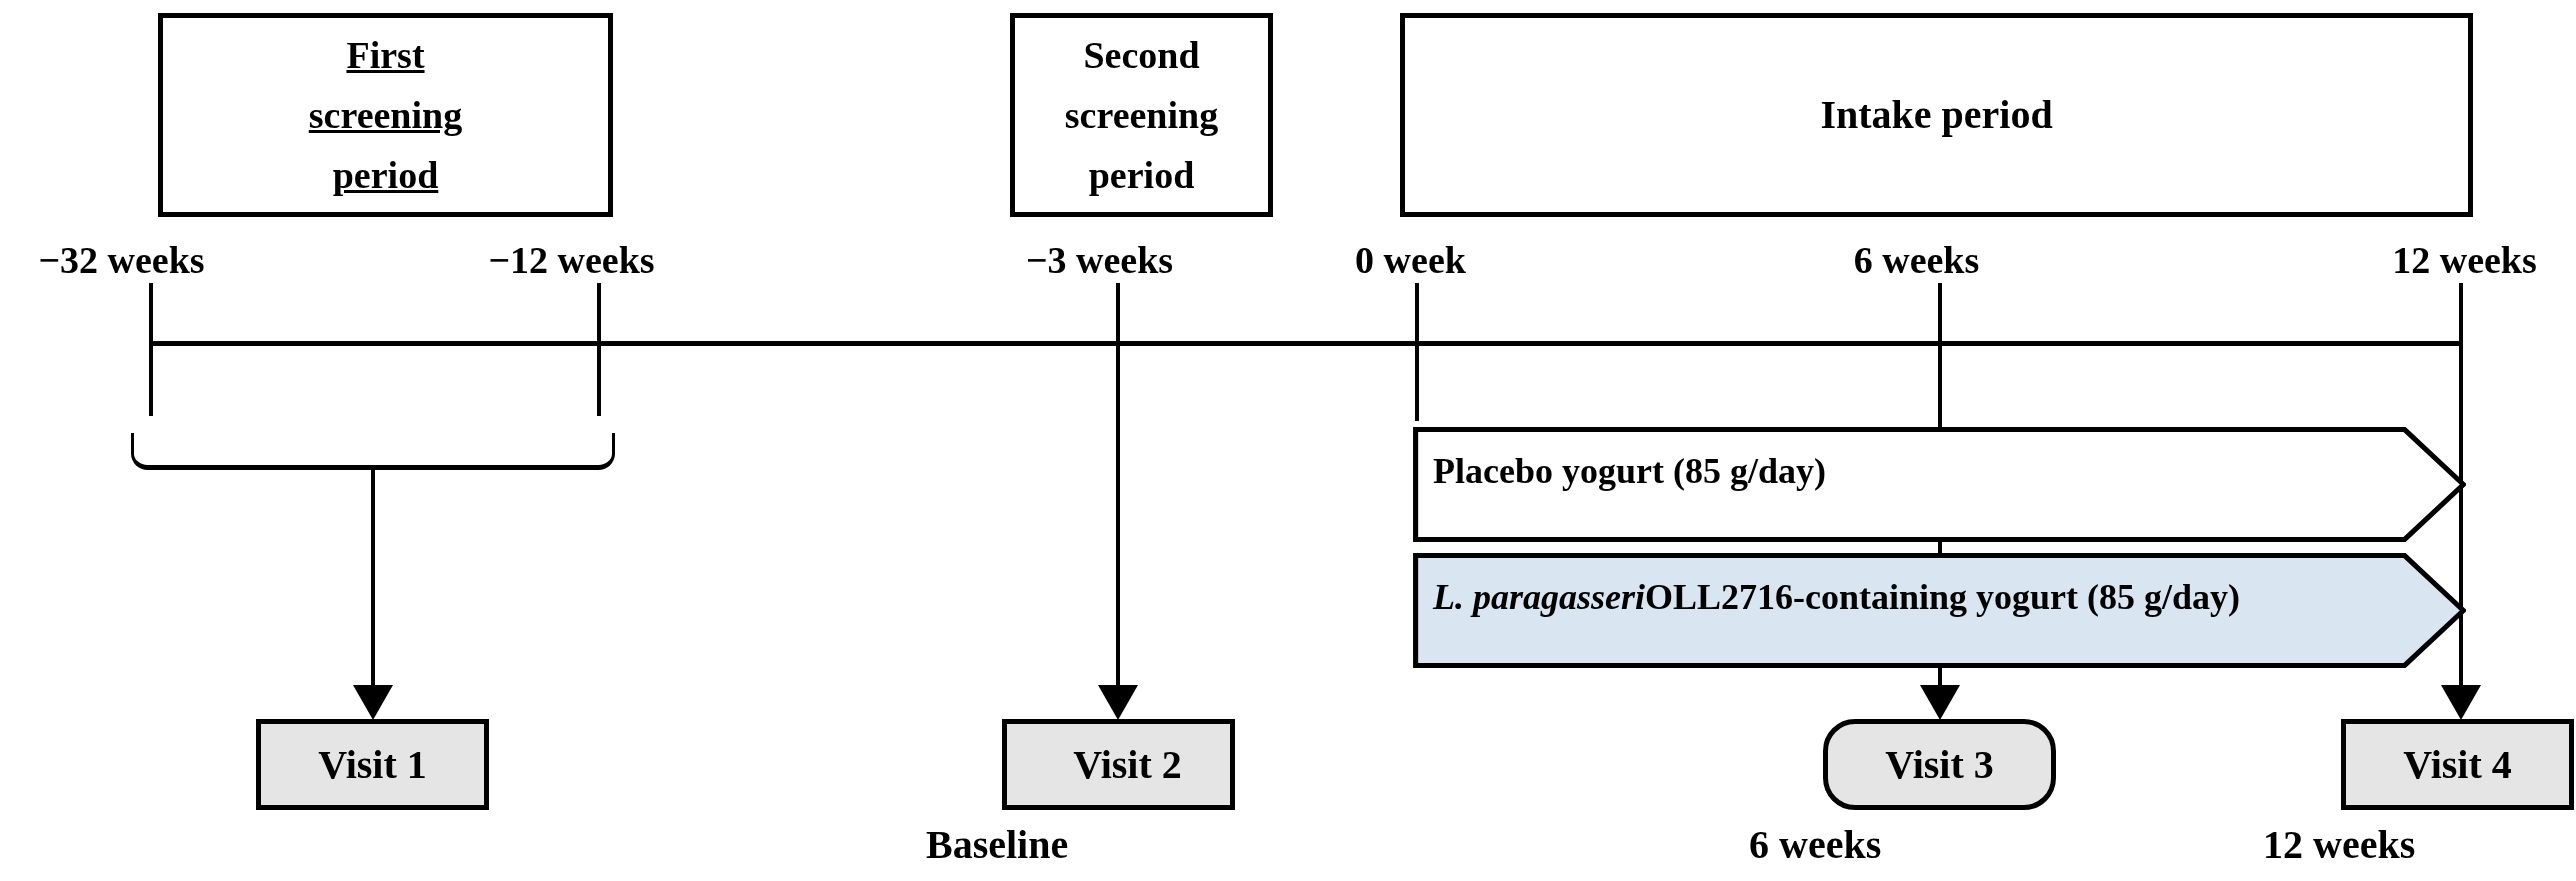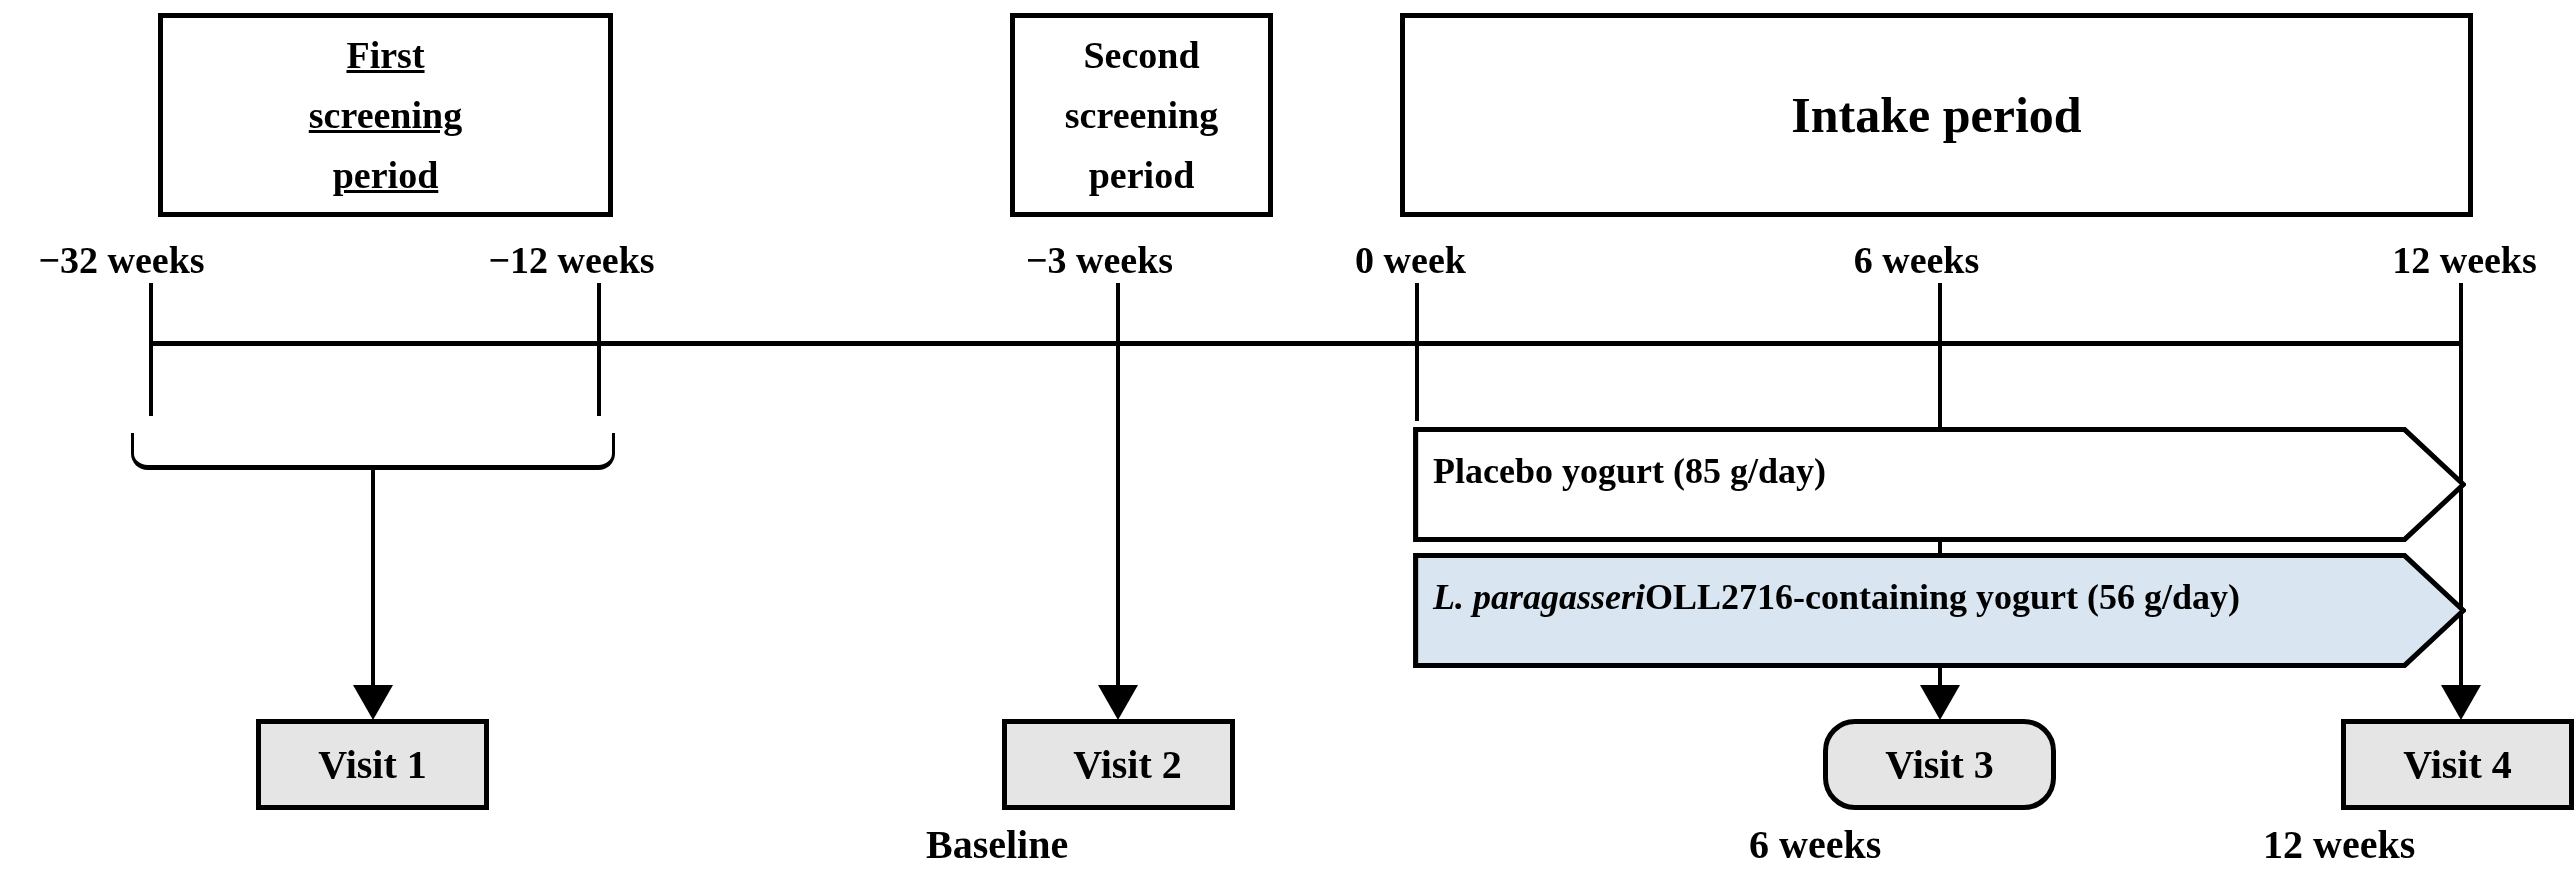--- a/index.html
+++ b/index.html
@@ -27,21 +27,21 @@
     align-items: center;
     justify-content: center;
     text-align: center;
   }
   .period-line {
     font-size: 38px;
     line-height: 60px;
     white-space: nowrap;
   }
   .intake-line {
-    font-size: 50px;
+    font-size: 40px;
     line-height: 60px;
     white-space: nowrap;
   }
   .week-label {
     position: absolute;
     top: 240px;
     width: 383px;
     height: 41px;
     font-size: 38px;
     line-height: 41px;
@@ -170,21 +170,21 @@
   </svg>
   <div class="arrow-label" style="top:427px; width:994px;">
     <span>Placebo yogurt (85 g/day)</span>
   </div>
 
   <svg class="arrow-svg" style="top:553px;" viewBox="0 0 1648 180">
     <polygon points="4,4 1552,4 1644,90 1552,176 4,176" stroke="#000000" stroke-width="8" stroke-linejoin="miter" fill="#d9e5f0"></polygon>
   </svg>
   <div class="arrow-label" style="top:553px; width:1022px;">
     <span class="it">L. paragasseri</span>
-      <span> OLL2716-containing yogurt (56 g/day)</span>
+      <span> OLL2716-containing yogurt (85 g/day)</span>
   </div>
 
   <div class="arrowhead" style="left:353px;  top:685px;"></div>
   <div class="arrowhead" style="left:1098px; top:685px;"></div>
   <div class="arrowhead" style="left:1920px; top:685px;"></div>
   <div class="arrowhead" style="left:2441px; top:685px;"></div>
 
   <div class="visit-box" style="left:256px;">
     <span>Visit 1</span>
   </div>

